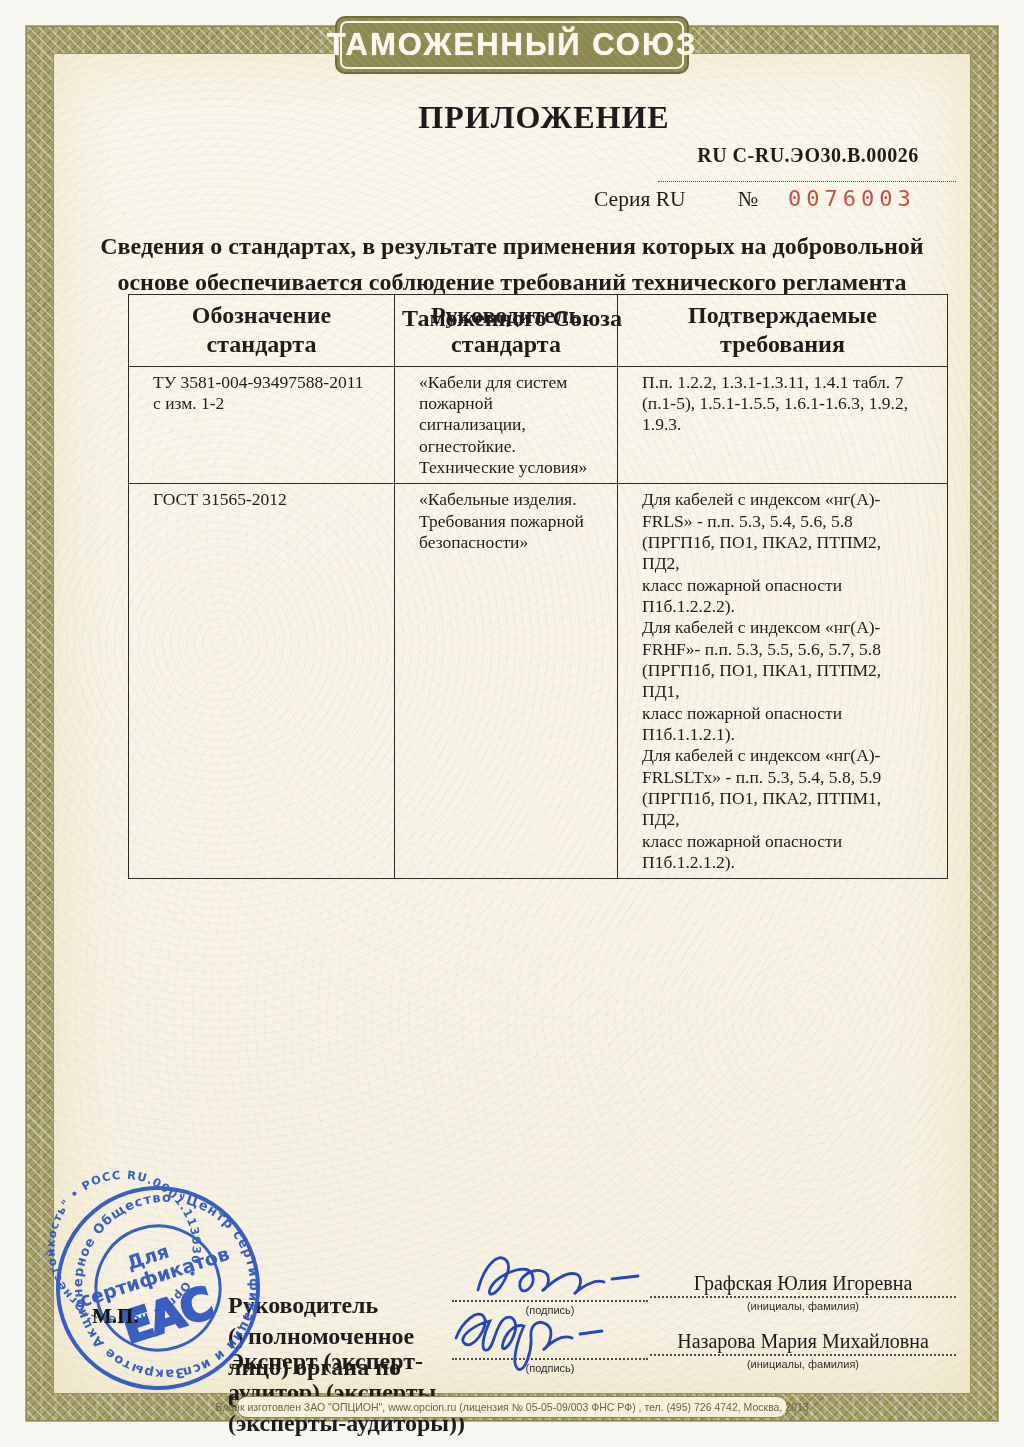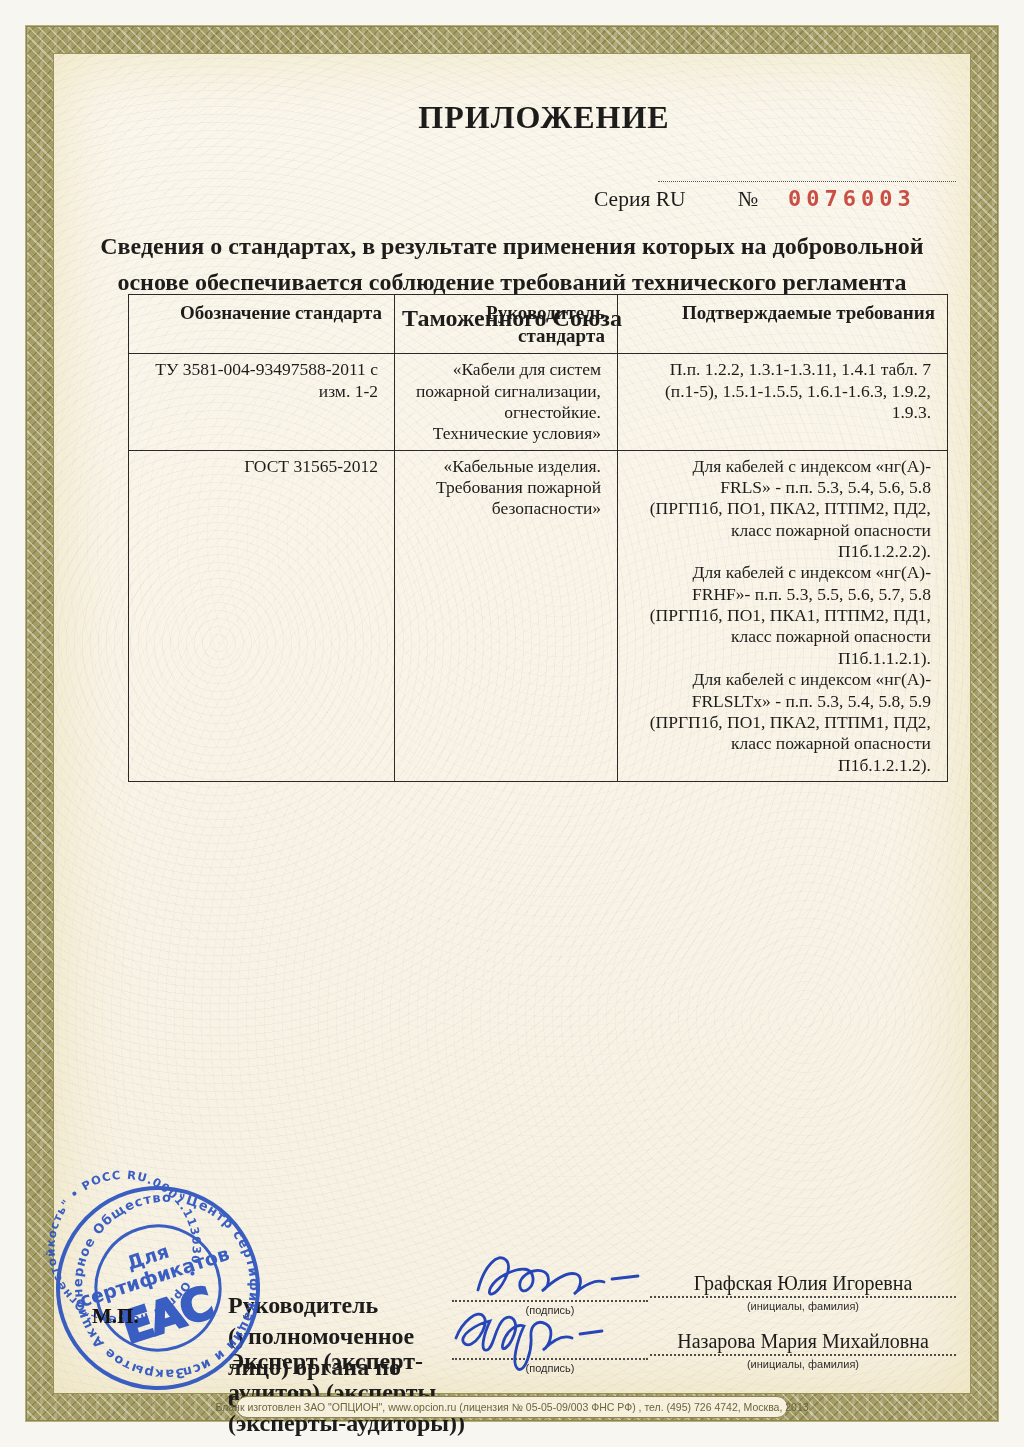--- a/index.html
+++ b/index.html
@@ -62,39 +62,38 @@
     font-size:20px;font-weight:bold;letter-spacing:.5px;
   }
   .cert-underline{position:absolute;top:181px;left:658px;width:298px;border-bottom:1.5px dotted #555;z-index:2;}
   .series-line{
     position:absolute;top:186px;left:594px;z-index:2;display:flex;align-items:baseline;
     font-size:21.5px;
   }
   .series-label{margin-right:52px;}
   .numero-sign{margin-right:30px;}
   .series-number{
-    font-family:"DejaVu Sans Mono", monospace;font-weight:bold;
+    font-family:"DejaVu Sans Mono", monospace;font-weight:normal;
     font-size:22px;letter-spacing:5px;color:#c94f45;
   }
   .intro{
     position:absolute;top:228px;left:72px;right:72px;z-index:2;
     text-align:center;font-size:24px;font-weight:bold;line-height:1.5;
   }
   
   table.standards{
     position:absolute;top:294px;left:128px;width:819px;z-index:2;
     border-collapse:collapse;table-layout:fixed;
     font-size:17.5px;line-height:1.22;
   }
   table.standards th, table.standards td{
-    border:1.6px solid #2b2a28;padding:5px 16px;vertical-align:top;
+    border:1.6px solid #2b2a28;padding:5px 24px;vertical-align:top;
     background:transparent;
-    text-align:right;
-  }
-  table.standards th{font-size:19px;font-weight:bold;text-align:right;padding:6px 12px;}
+  }
+  table.standards th{font-size:24px;font-weight:bold;text-align:center;padding:6px 12px;}
   td.cell-pre{white-space:pre-line;}
   
   .stamp-wrap{position:absolute;left:50px;top:1180px;width:216px;height:216px;z-index:3;transform:rotate(-18deg);opacity:.92;}
   .seal-mark{position:absolute;left:92px;top:1304px;z-index:4;font-size:21px;font-weight:bold;color:#14130f;}
   
   .sig-label{position:absolute;left:228px;width:245px;z-index:2;font-size:24px;font-weight:bold;line-height:1.3;}
   .sig-label.row1{top:1290px;}
   .sig-label.row2{top:1346px;}
   .sig-line{position:absolute;border-bottom:2px dotted #4c4b46;z-index:2;}
   .sig-line.s1{left:452px;top:1300px;width:196px;}
@@ -125,23 +124,29 @@
   svg text{font-family:"DejaVu Sans", sans-serif;}
 </style>
 </head>
 <body>
 
 <div class="page">
 
   <div class="frame-band"></div>
   <div class="sheet"></div>
 
+  <div class="banner">
+    <div class="banner-inner">
+      <span class="banner-text">ТАМОЖЕННЫЙ СОЮЗ</span>
+    </div>
+  </div>
 
   <div class="doc-title">ПРИЛОЖЕНИЕ</div>
 
+  <div class="cert-number">RU C-RU.ЭО30.В.00026</div>
   <div class="cert-underline"></div>
 
   <div class="series-line">
     <span class="series-label">Серия RU</span>
     <span class="numero-sign">№</span>
     <span class="series-number">0076003</span>
   </div>
 
   <div class="intro">Сведения о стандартах, в результате применения которых на добровольной основе обеспечивается соблюдение требований технического регламента Таможенного Союза</div>
 

